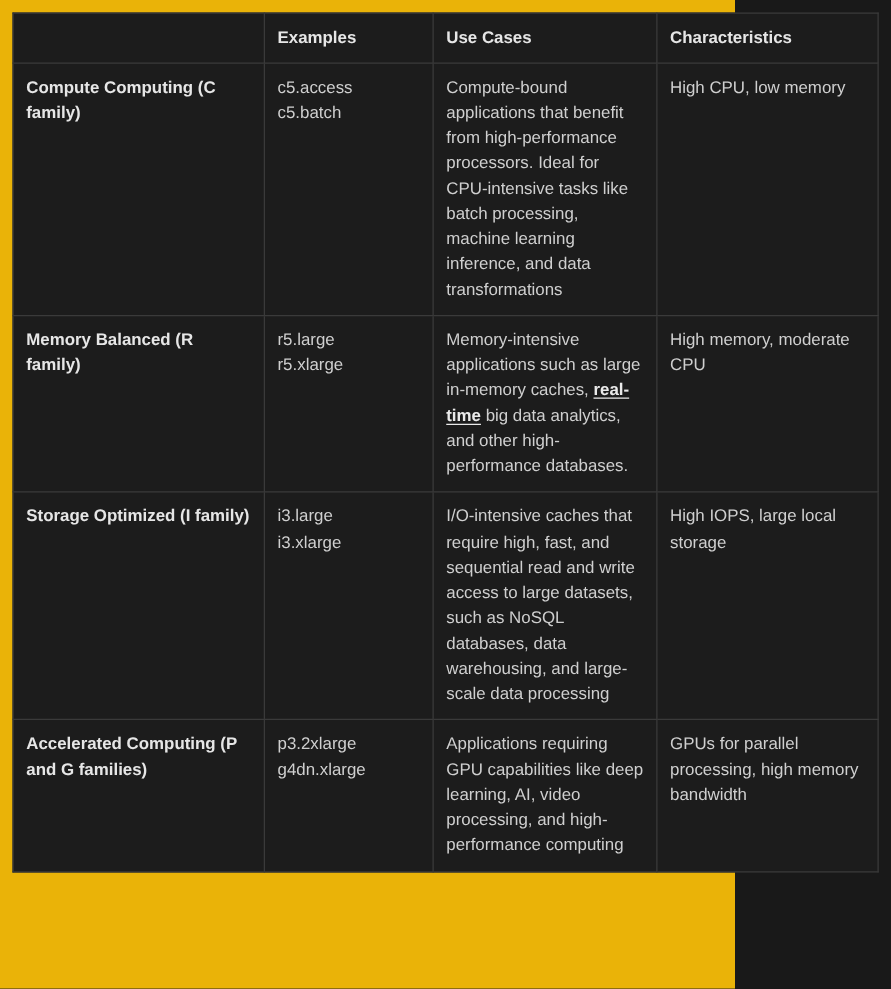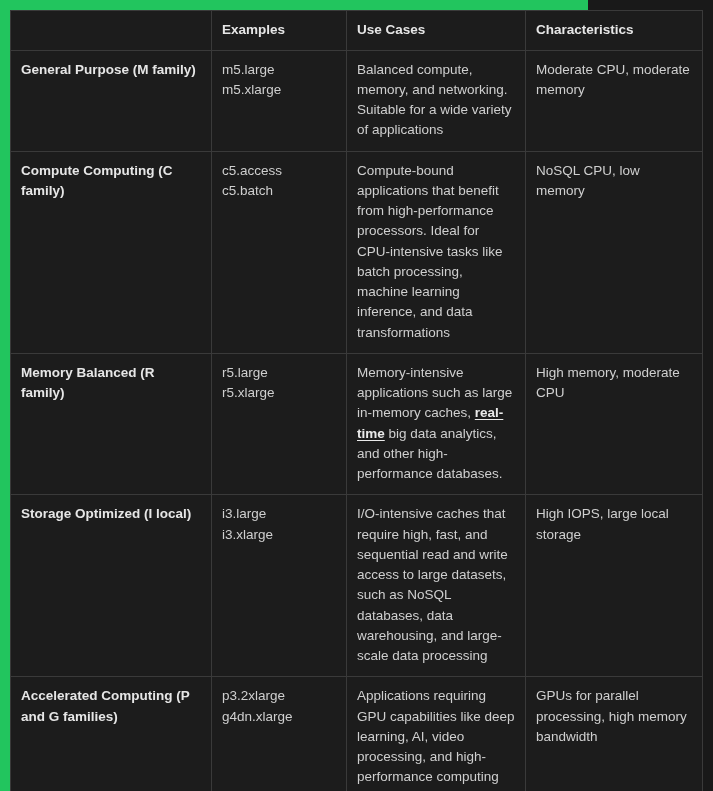--- a/index.html
+++ b/index.html
@@ -12,21 +12,21 @@
     height: 791px;
     font-family: "Liberation Sans", sans-serif;
     -webkit-font-smoothing: antialiased;
     overflow: hidden;
   }
 
   .page {
     position: relative;
     width: 588px;
     height: 791px;
-    background: #22c55e;
+    background: #eab308;
     box-sizing: border-box;
   }
 
   .table-wrap {
     position: absolute;
     left: 10px;
     top: 10px;
     width: 692px;
   }
 
@@ -97,52 +97,43 @@
       <thead>
         <tr>
           <th></th>
           <th>Examples</th>
           <th>Use Cases</th>
           <th>Characteristics</th>
         </tr>
       </thead>
       <tbody>
 
-        <tr>
-          <td class="rowhead">General Purpose (M family)</td>
-          <td>
-            <span class="examples-line">m5.large</span>
-            <span class="examples-line">m5.xlarge</span>
-          </td>
-          <td><span>Balanced compute, memory, and networking. Suitable for a wide variety of applications</span></td>
-          <td>Moderate CPU, moderate memory</td>
-        </tr>
 
         <tr>
           <td class="rowhead">Compute Computing (C family)</td>
           <td>
             <span class="examples-line">c5.access</span>
             <span class="examples-line">c5.batch</span>
           </td>
           <td><span>Compute-bound applications that benefit from high-performance processors. Ideal for CPU-intensive tasks like batch processing, machine learning inference, and data transformations</span></td>
-          <td>NoSQL CPU, low memory</td>
+          <td>High CPU, low memory</td>
         </tr>
 
         <tr>
           <td class="rowhead">Memory Balanced (R family)</td>
           <td>
             <span class="examples-line">r5.large</span>
             <span class="examples-line">r5.xlarge</span>
           </td>
           <td><span>Memory-intensive applications such as large in-memory caches, </span><a class="inline-link" href="#">real-time</a><span> big data analytics, and other high-performance databases.</span></td>
           <td>High memory, moderate CPU</td>
         </tr>
 
         <tr>
-          <td class="rowhead">Storage Optimized (I local)</td>
+          <td class="rowhead">Storage Optimized (I family)</td>
           <td>
             <span class="examples-line">i3.large</span>
             <span class="examples-line">i3.xlarge</span>
           </td>
           <td><span>I/O-intensive caches that require high, fast, and sequential read and write access to large datasets, such as NoSQL databases, data warehousing, and large-scale data processing</span></td>
           <td>High IOPS, large local storage</td>
         </tr>
 
         <tr>
           <td class="rowhead">Accelerated Computing (P and G families)</td>

